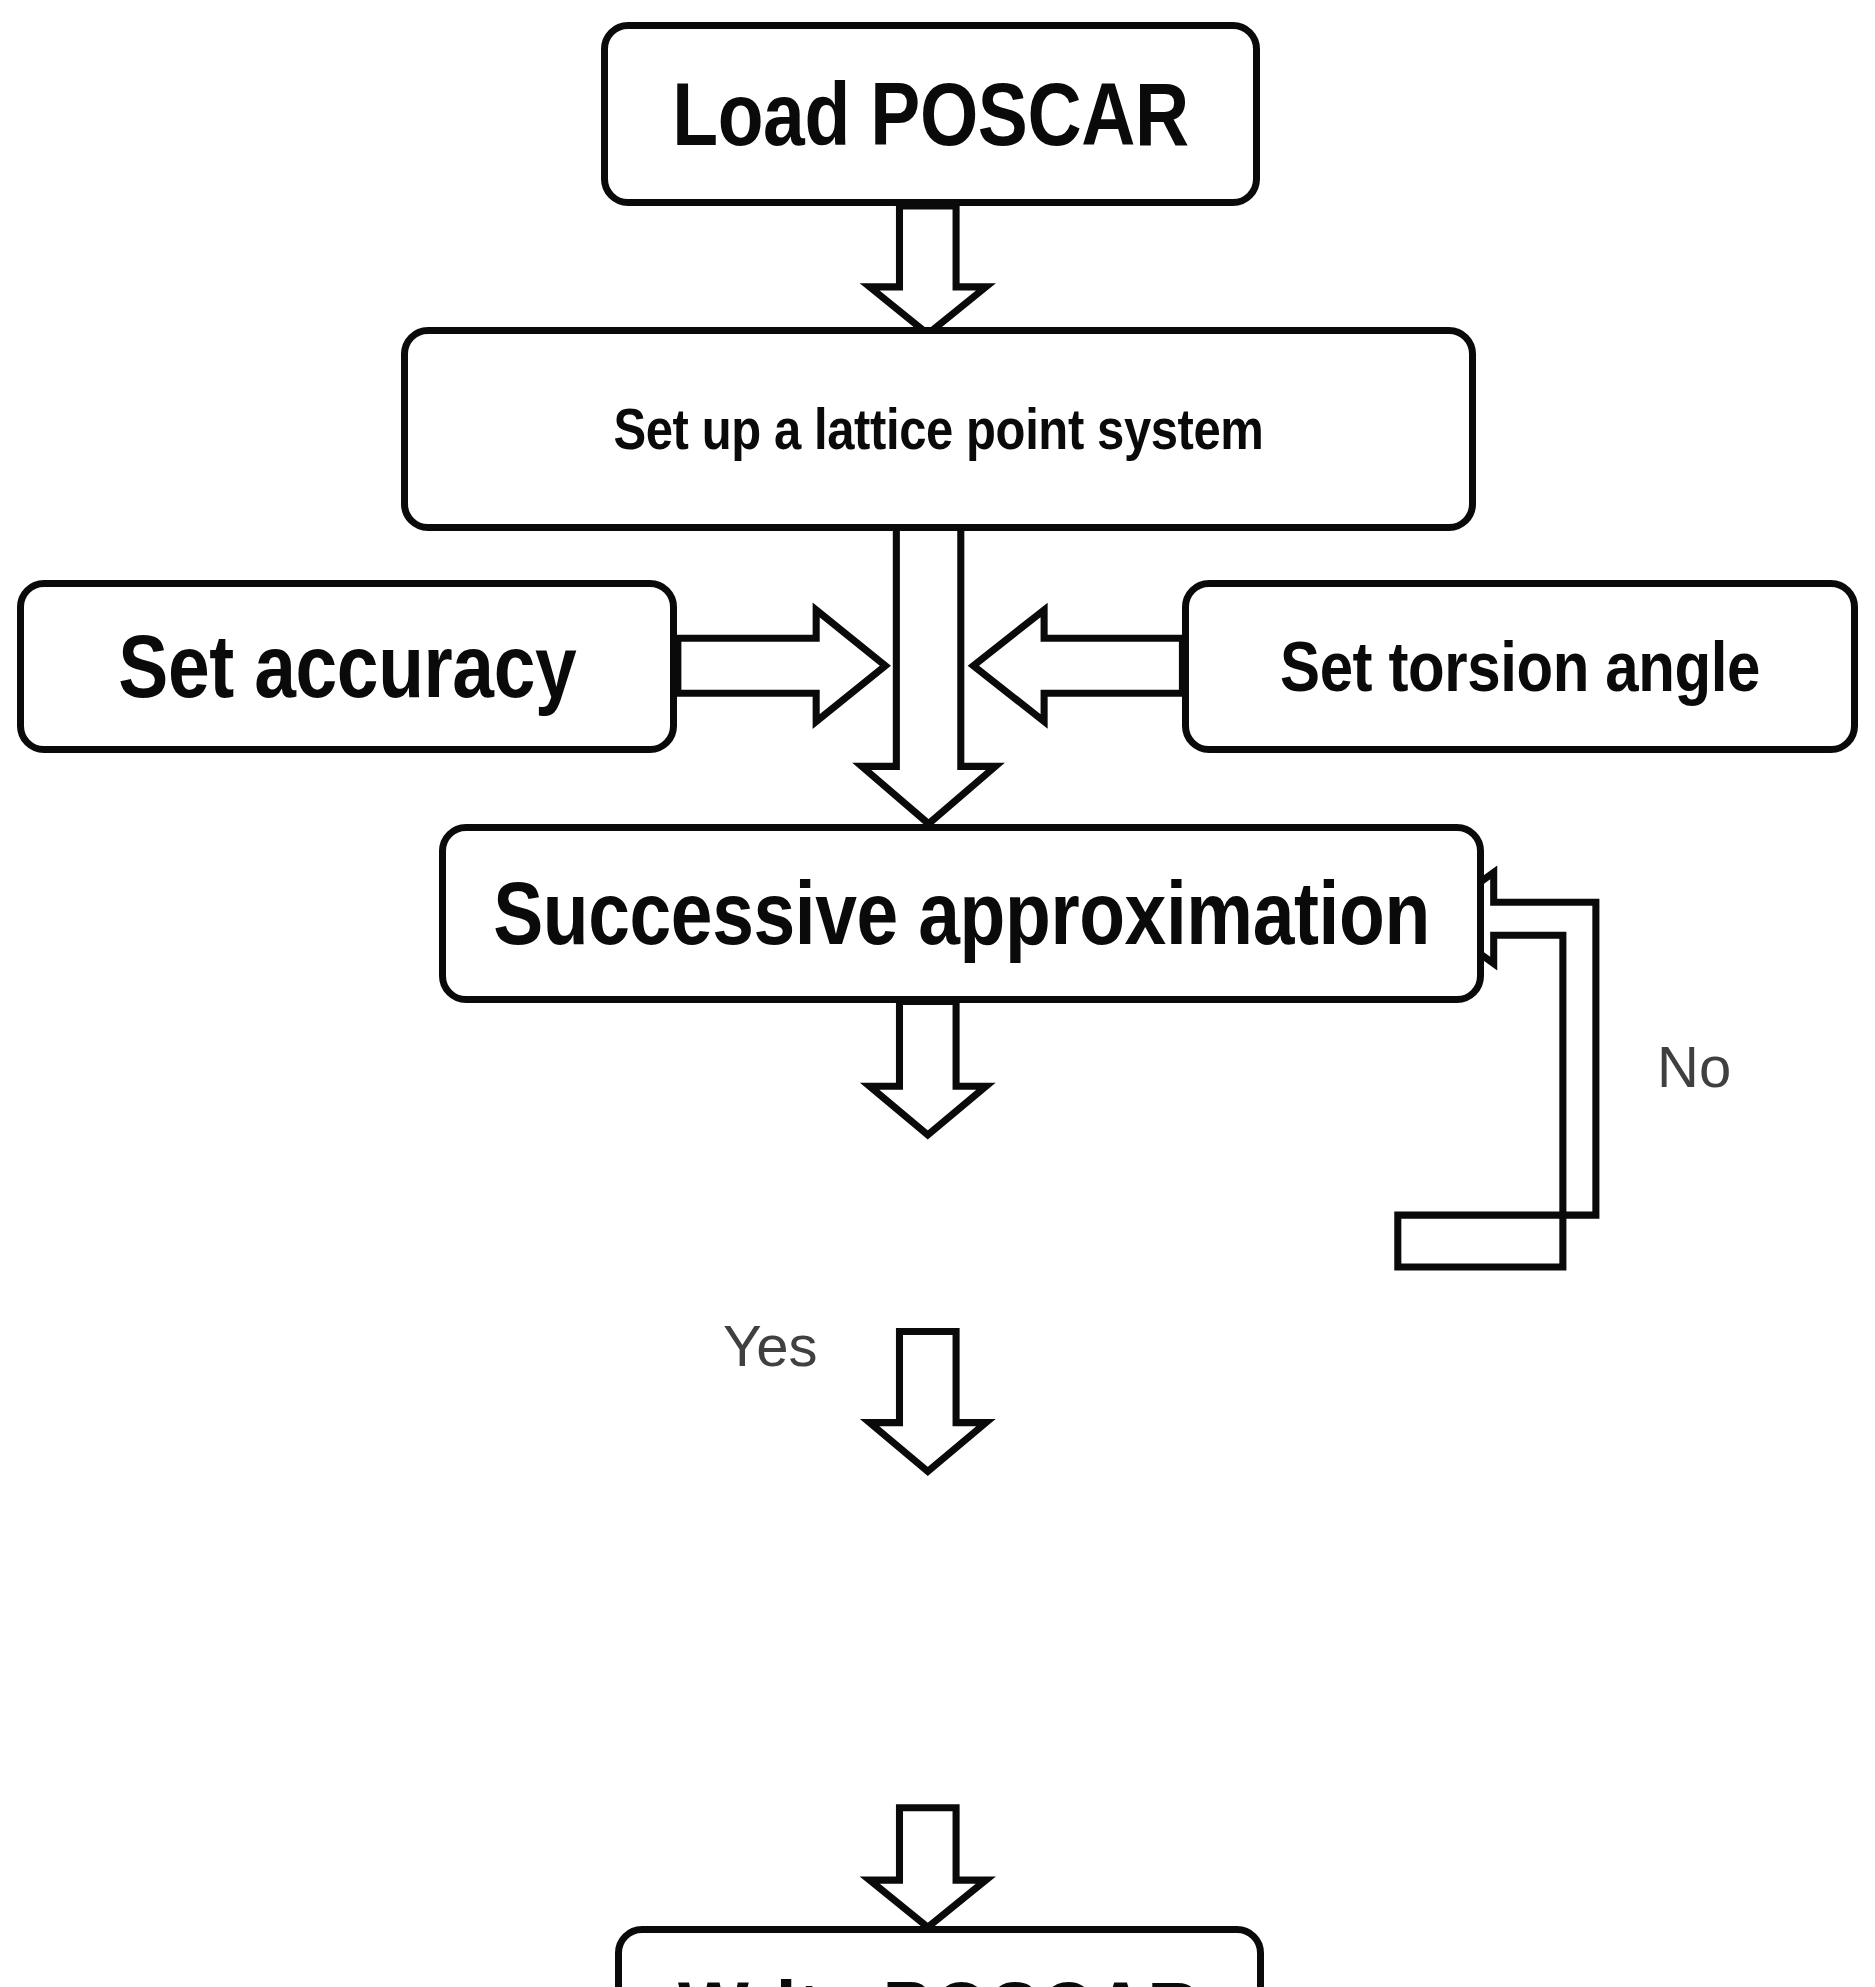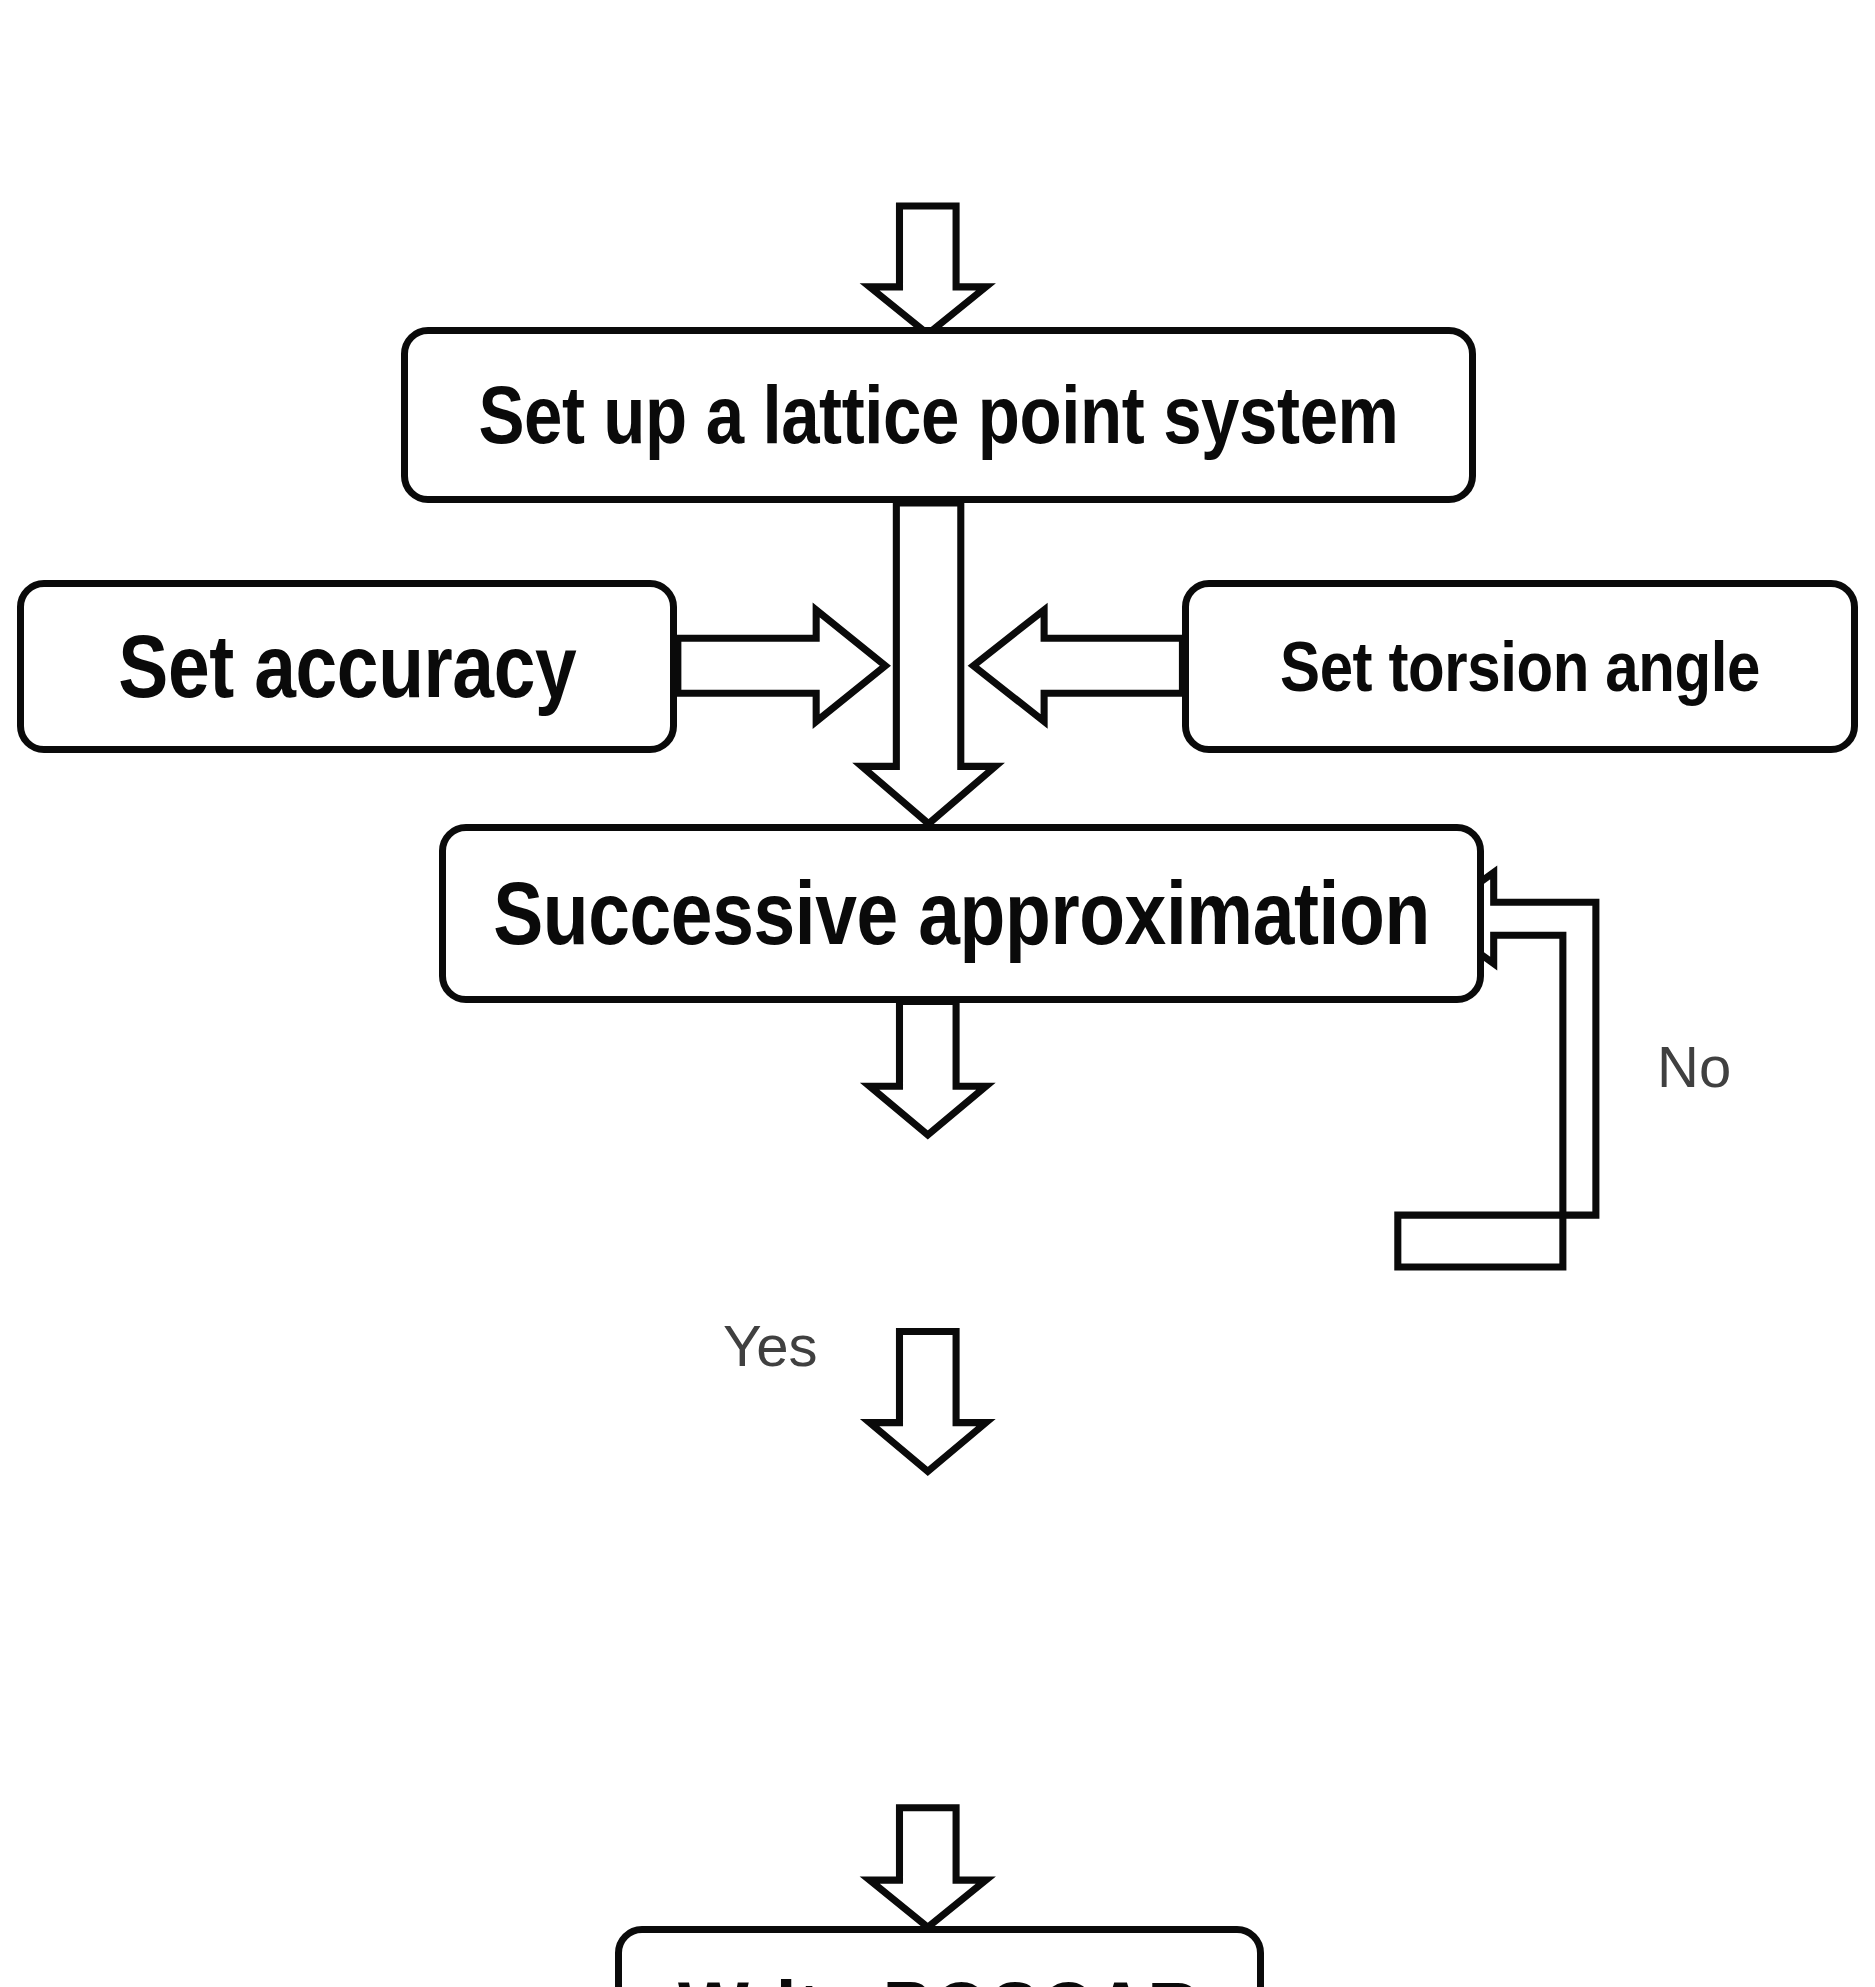--- a/index.html
+++ b/index.html
@@ -90,22 +90,25 @@
              L 1988 1190
              L 1988 1612
              L 1778 1612
              Z"></path>
 
     <path class="arrow-shape" d="M 1144 1694 L 1216 1694 L 1216 1810 L 1254 1810 L 1180 1872 L 1106 1810 L 1144 1810 Z"></path>
 
     <path class="arrow-shape" d="M 1144 2300 L 1216 2300 L 1216 2392 L 1254 2392 L 1180 2452 L 1106 2392 L 1144 2392 Z"></path>
   </svg>
 
+  <div class="node" style="left:601px; top:22px; width:659px; height:184px; font-size:75px;">
+    <span>Load POSCAR</span>
+  </div>
 
-  <div class="node" style="left:401px; top:327px; width:1075px; height:176px; font-size:69px;">
+  <div class="node" style="left:401px; top:327px; width:1075px; height:204px; font-size:49px;">
     <span>Set up a lattice point system</span>
   </div>
 
   <div class="node" style="left:17.3px; top:580px; width:660px; height:173px; font-size:75px;">
     <span>Set accuracy</span>
   </div>
 
   <div class="node" style="left:1182px; top:580px; width:676px; height:173px; font-size:60px;">
     <span>Set torsion angle</span>
   </div>

